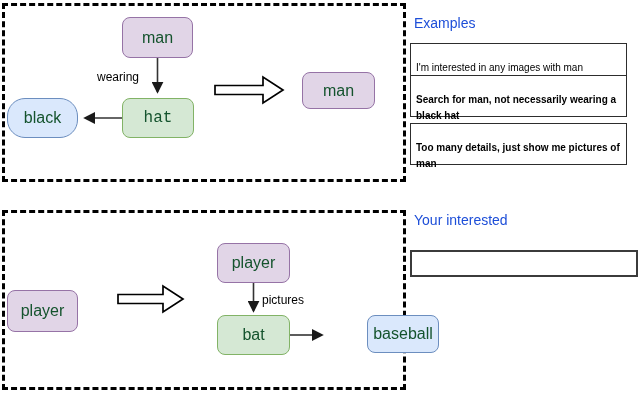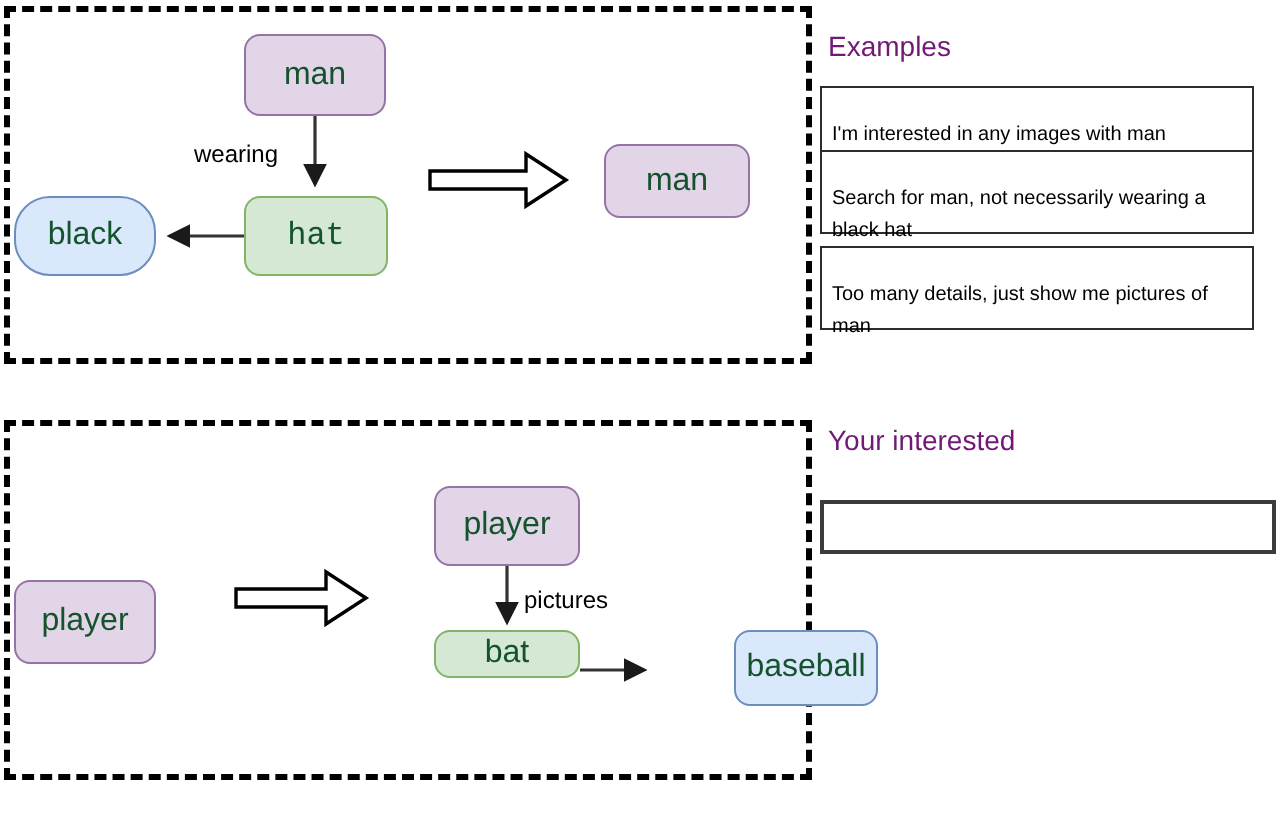--- a/index.html
+++ b/index.html
@@ -41,21 +41,21 @@
   .node.purple { background: #e1d5e7; border-color: #9673a6; }
   .node.green  { background: #d5e8d4; border-color: #82b366; }
   .node.blue   { background: #dae8fc; border-color: #6c8ebf; }
 
   #node-man-src    { left: 122px; top: 17px;  width: 71px; height: 41px; }
   #node-hat        { left: 122px; top: 98px;  width: 72px; height: 40px; font-family: Liberation Mono, monospace; }
   #node-black      { left: 7px;   top: 98px;  width: 71px; height: 40px; border-radius: 18px; }
   #node-man-result { left: 302px; top: 72px;  width: 73px; height: 37px; }
   #node-player-q   { left: 7px;   top: 290px; width: 71px; height: 42px; }
   #node-player-src { left: 217px; top: 243px; width: 73px; height: 40px; }
-  #node-bat        { left: 217px; top: 315px; width: 73px; height: 24px; }
+  #node-bat        { left: 217px; top: 315px; width: 73px; height: 40px; }
   #node-baseball   { left: 326px; top: 315px; width: 72px; height: 38px; margin-left: 41px; }
 
   .edge-label {
     position: absolute;
     font-size: 12px;
     color: #000;
     z-index: 3;
     white-space: nowrap;
   }
   #label-wearing  { left: 97px;  top: 70px;  }
@@ -65,40 +65,40 @@
     position: absolute;
     left: 0; top: 0;
     width: 640px; height: 414px;
     z-index: 1;
     pointer-events: none;
   }
 
   .side-heading {
     position: absolute;
     font-size: 14px;
-    color: #701a75;
+    color: #1d4ed8;
   }
   #examples-heading    { left: 414px; top: 15px;  }
   #description-heading { left: 414px; top: 212px; }
 
   .example-box {
     position: absolute;
     left: 410px;
     width: 217px;
     box-sizing: border-box;
     border: 1px solid #2d2d2d;
     background: #fff;
     font-size: 10px;
     line-height: 16px;
     padding: 16px 5px;
     color: #000;
   }
   #example-box-0 { top: 43px;  height: 26px; white-space: nowrap; overflow: hidden; }
-  #example-box-1 { top: 75px;  height: 42px; }
-  #example-box-2 { top: 123px; height: 42px; }
+  #example-box-1 { top: 75px;  height: 42px; font-weight: bold; }
+  #example-box-2 { top: 123px; height: 42px; font-weight: bold; }
 
   #description-input {
     position: absolute;
     left: 410px;
     top: 250px;
     width: 228px;
     height: 27px;
     box-sizing: border-box;
     border: 2px solid #3b3b3b;
     border-radius: 0;

